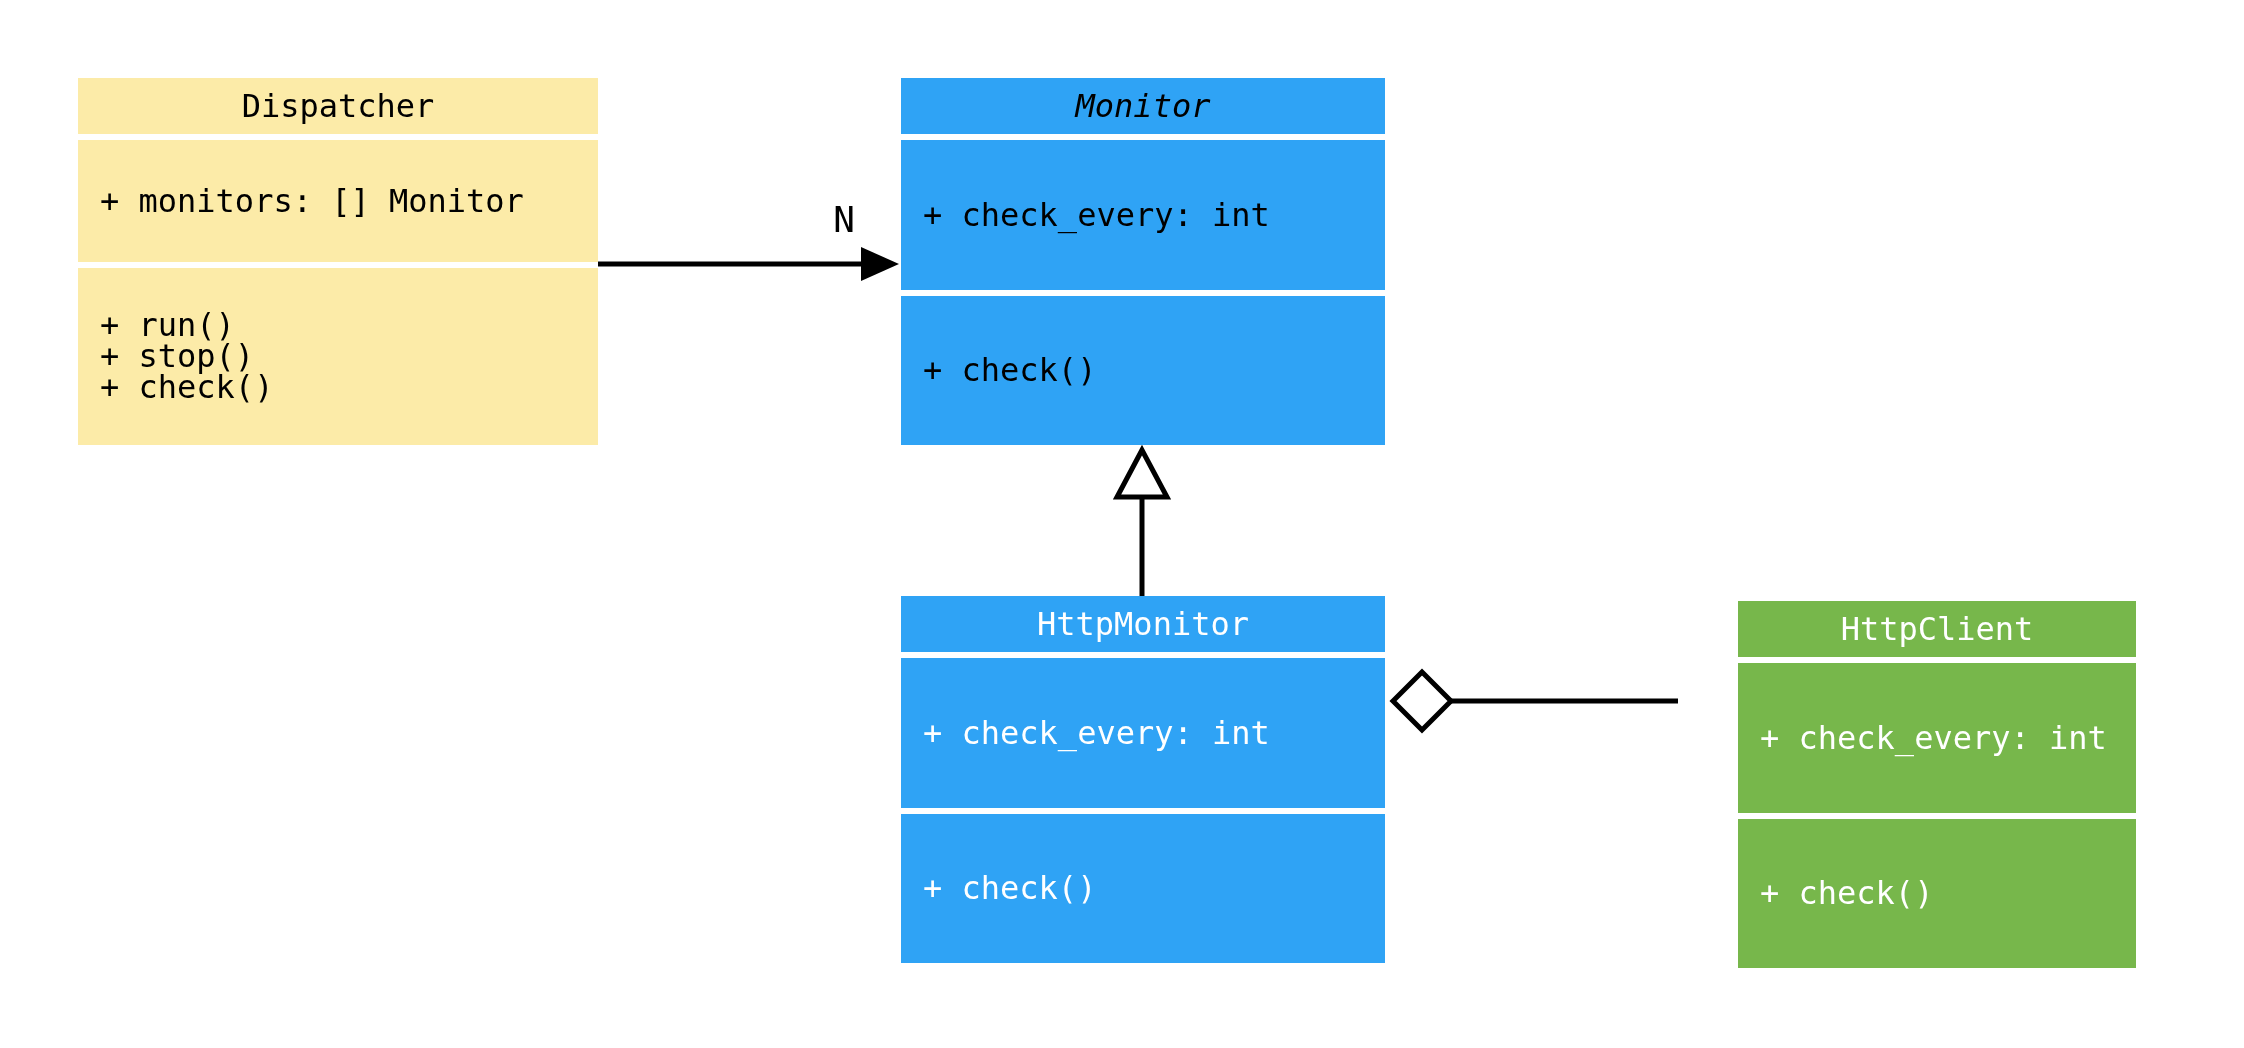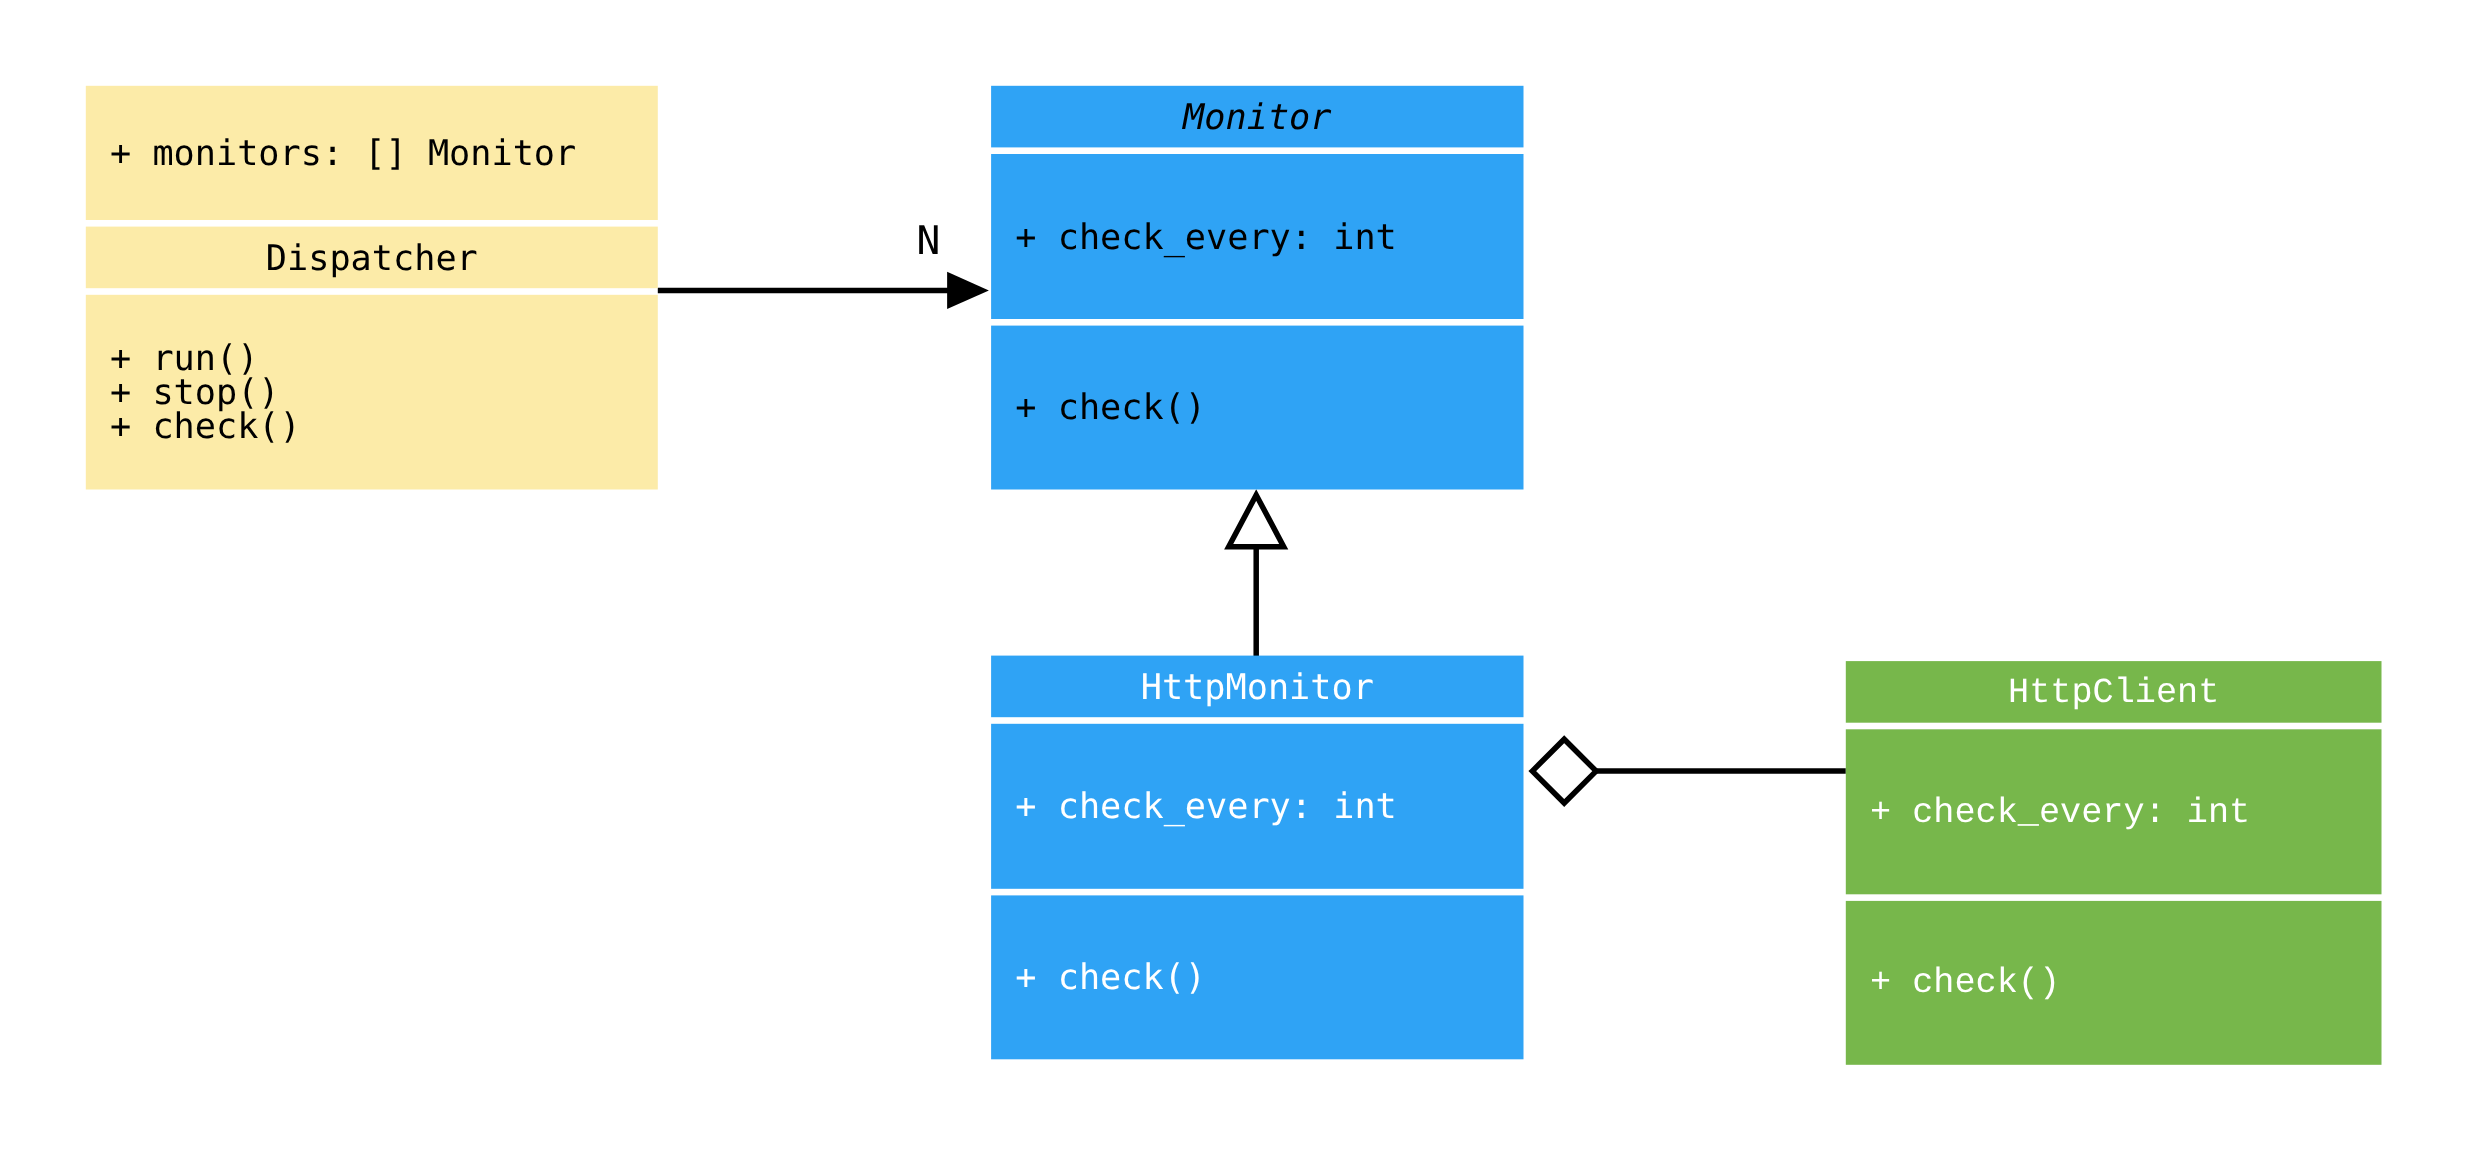--- a/index.html
+++ b/index.html
@@ -36,21 +36,21 @@
   .sec.attrs  { height: 150px; padding: 0 22px; }
   .sec.methods{ height: 149px; padding: 0 22px; }
   .methods .lines, .attrs .lines { line-height: 31px; }
 
   .dispatcher { left: 78px;  top: 78px;  width: 520px; }
   .dispatcher .attrs   { height: 122px; }
   .dispatcher .methods { height: 177px; }
   .monitor     { left: 901px;  top: 78px;  width: 484px; }
   .monitor .sec.title .cls-name { font-style: italic; }
   .httpmonitor { left: 901px;  top: 596px; width: 484px; }
-  .httpclient  { left: 1678px; top: 601px; width: 487px; font-family: Liberation Mono, monospace; }
+  .httpclient  { left: 1738px; top: 601px; width: 398px; }
 
   .edge-label {
     position: absolute;
     left: 806px; top: 200px; width: 76px;
     text-align: center;
     font-size: 36px; color: #000000;
     line-height: 40px;
   }
 </style>
 </head>
@@ -66,27 +66,27 @@
     <line class="edge-line" x1="1142" y1="497" x2="1142" y2="601" style="stroke: rgb(0, 0, 0);"></line>
     <polygon class="hollow-shape" points="1142,450 1117,497 1167,497" style="stroke: rgb(0, 0, 0);"></polygon>
 
     <line class="edge-line" x1="1451" y1="701" x2="1678" y2="701" style="stroke: rgb(0, 0, 0);"></line>
     <polygon class="hollow-shape" points="1393,701 1422,672 1451,701 1422,730" style="stroke: rgb(0, 0, 0);"></polygon>
   </svg>
 
   <div class="edge-label">N</div>
 
   <div class="uml-class dispatcher" style="color: rgb(0, 0, 0);">
+    <div class="sec title" style="background-color: rgb(252, 235, 168);">
+      <span class="cls-name">Dispatcher</span>
+    </div>
     <div class="sec attrs" style="background-color: rgb(252, 235, 168);">
       <div class="lines">
         <div>+ monitors: [] Monitor</div>
       </div>
-    </div>
-    <div class="sec title" style="background-color: rgb(252, 235, 168);">
-      <span class="cls-name">Dispatcher</span>
     </div>
     <div class="sec methods" style="background-color: rgb(252, 235, 168);">
       <div class="lines">
         <div>+ run()</div>
         <div>+ stop()</div>
         <div>+ check()</div>
       </div>
     </div>
   </div>
 

